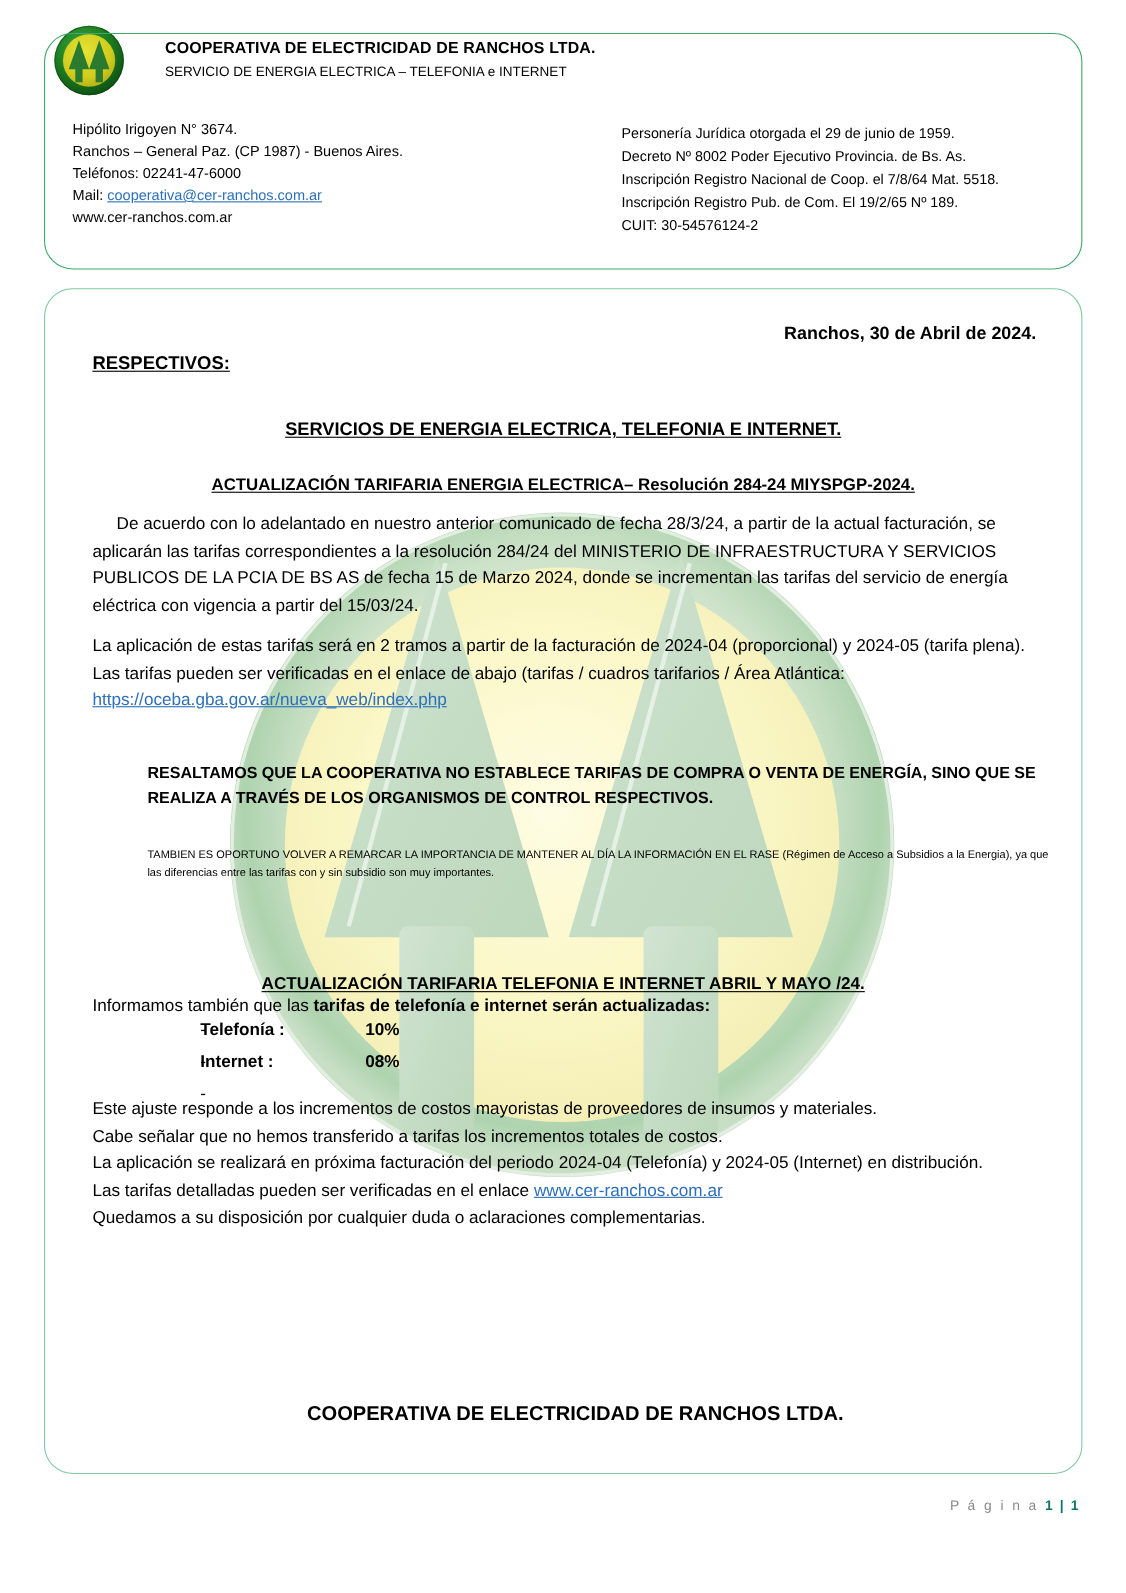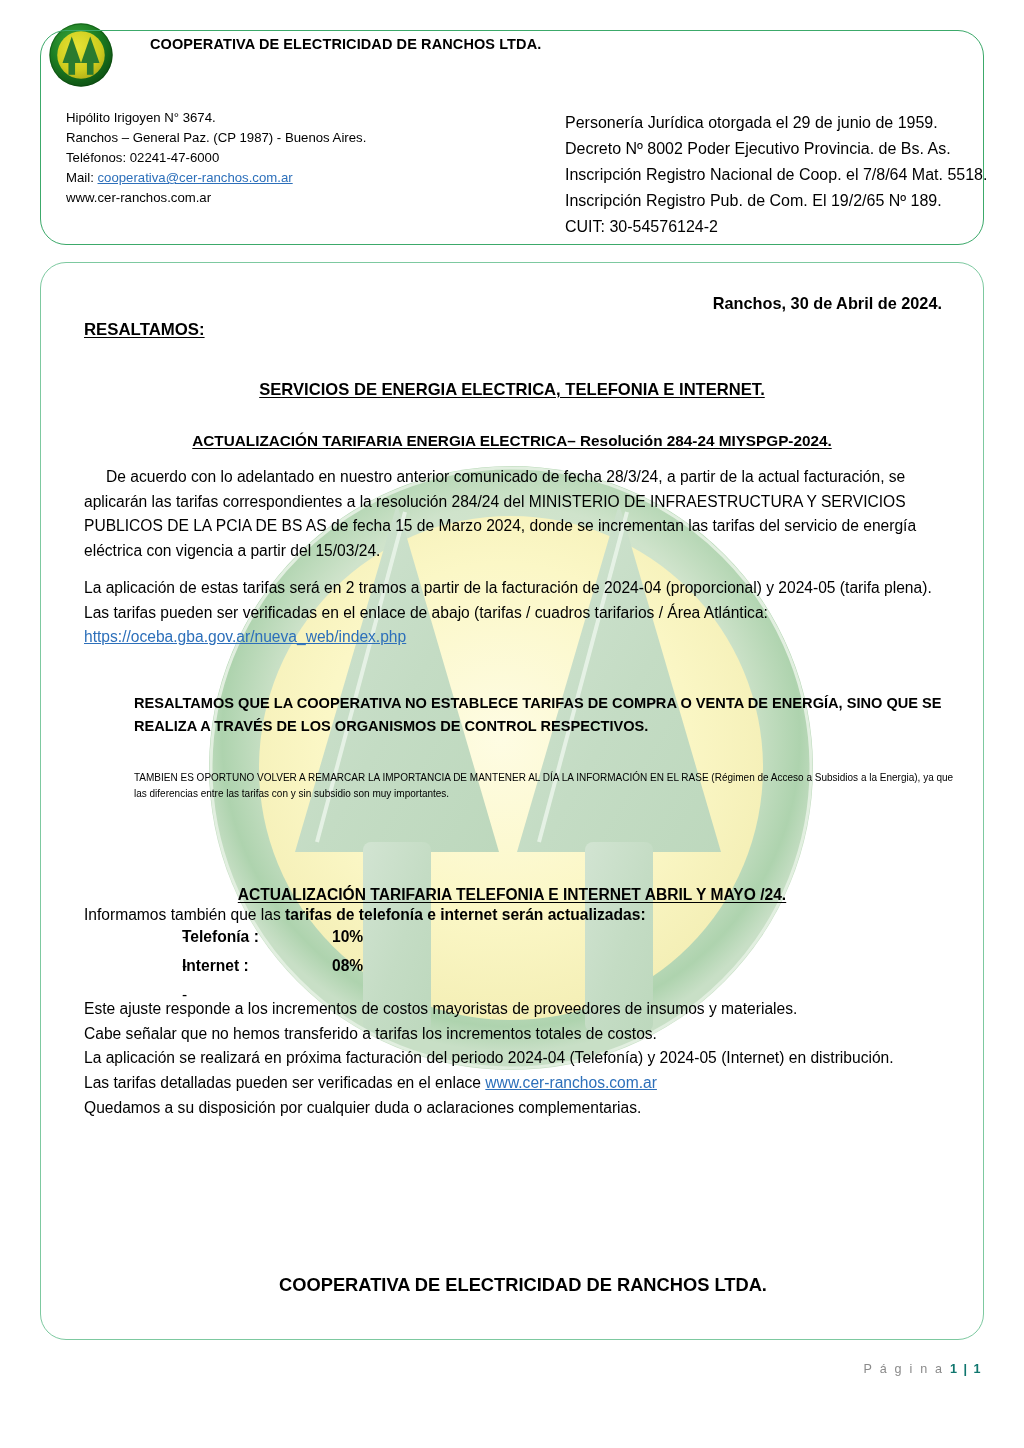--- a/index.html
+++ b/index.html
@@ -87,21 +87,21 @@
   }
   .link {
     color: #2c6fba;
     text-decoration: underline;
   }
 
   .legal-block {
     position: absolute;
     left: 565px;
     top: 110px;
-    font-size: 16px;
+    font-size: 13px;
     line-height: 1.62;
   }
 
   
   .body-box {
     position: absolute;
     left: 40px;
     top: 262px;
     width: 944px;
     height: 1078px;
@@ -360,20 +360,21 @@
         <rect x="31" y="58" width="10" height="22"></rect>
         <polygon points="64,22 50,62 78,62"></polygon>
         <rect x="59" y="58" width="10" height="22"></rect>
       </g>
       <circle cx="50" cy="50" r="47" fill="none" stroke="#0b3f0e" stroke-width="1.4" opacity="0.5"></circle>
     </svg>
   </div>
 
   <div class="org-titles">
     <div class="org-name">COOPERATIVA DE ELECTRICIDAD DE RANCHOS LTDA.</div>
+    <div class="org-sub">SERVICIO DE ENERGIA ELECTRICA – TELEFONIA e INTERNET</div>
   </div>
 
   <div class="addr-block">
     <div>Hipólito Irigoyen N° 3674.</div>
     <div>Ranchos – General Paz. (CP 1987) - Buenos Aires.</div>
     <div>Teléfonos: 02241-47-6000</div>
     <div>
       <span>Mail:</span>
       <a class="link" href="#">cooperativa@cer-ranchos.com.ar</a>
     </div>
@@ -387,21 +388,21 @@
     <div>Inscripción Registro Pub. de Com. El 19/2/65 Nº 189.</div>
     <div>CUIT: 30-54576124-2</div>
   </div>
 
   <div class="body-box"></div>
 
   <div class="content">
 
     <div class="date-line">Ranchos, 30 de Abril de 2024.</div>
 
-    <div class="comunicado">RESALTAMOS:</div>
+    <div class="comunicado">RESPECTIVOS:</div>
 
     <div class="title-center-1">
       <span>SERVICIOS DE ENERGIA ELECTRICA, TELEFONIA E INTERNET.</span>
     </div>
 
     <div class="title-center-2">
       <span>ACTUALIZACIÓN TARIFARIA ENERGIA ELECTRICA– Resolución 284-24 MIYSPGP-2024.</span>
     </div>
 
     <div class="para-main"><span class="indent"></span><span>De acuerdo con lo adelantado en nuestro anterior comunicado de fecha 28/3/24, a partir de la actual facturación, se aplicarán las tarifas correspondientes a la resolución 284/24 del MINISTERIO DE INFRAESTRUCTURA Y SERVICIOS PUBLICOS DE LA PCIA DE BS AS de fecha 15 de Marzo 2024, donde se incrementan las tarifas del servicio de energía eléctrica con vigencia a partir del 15/03/24.</span></div>

